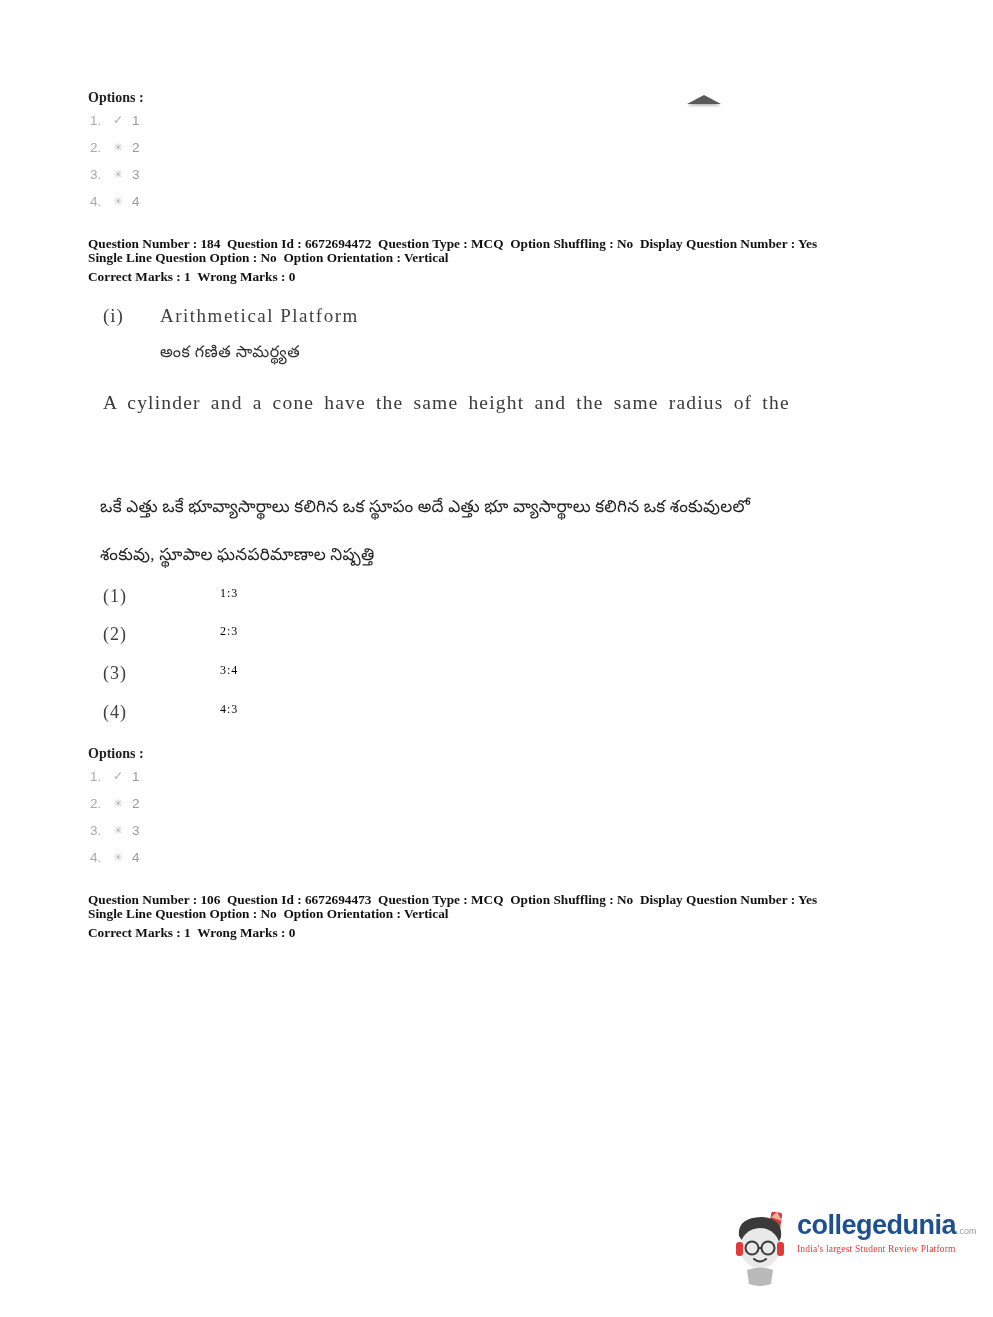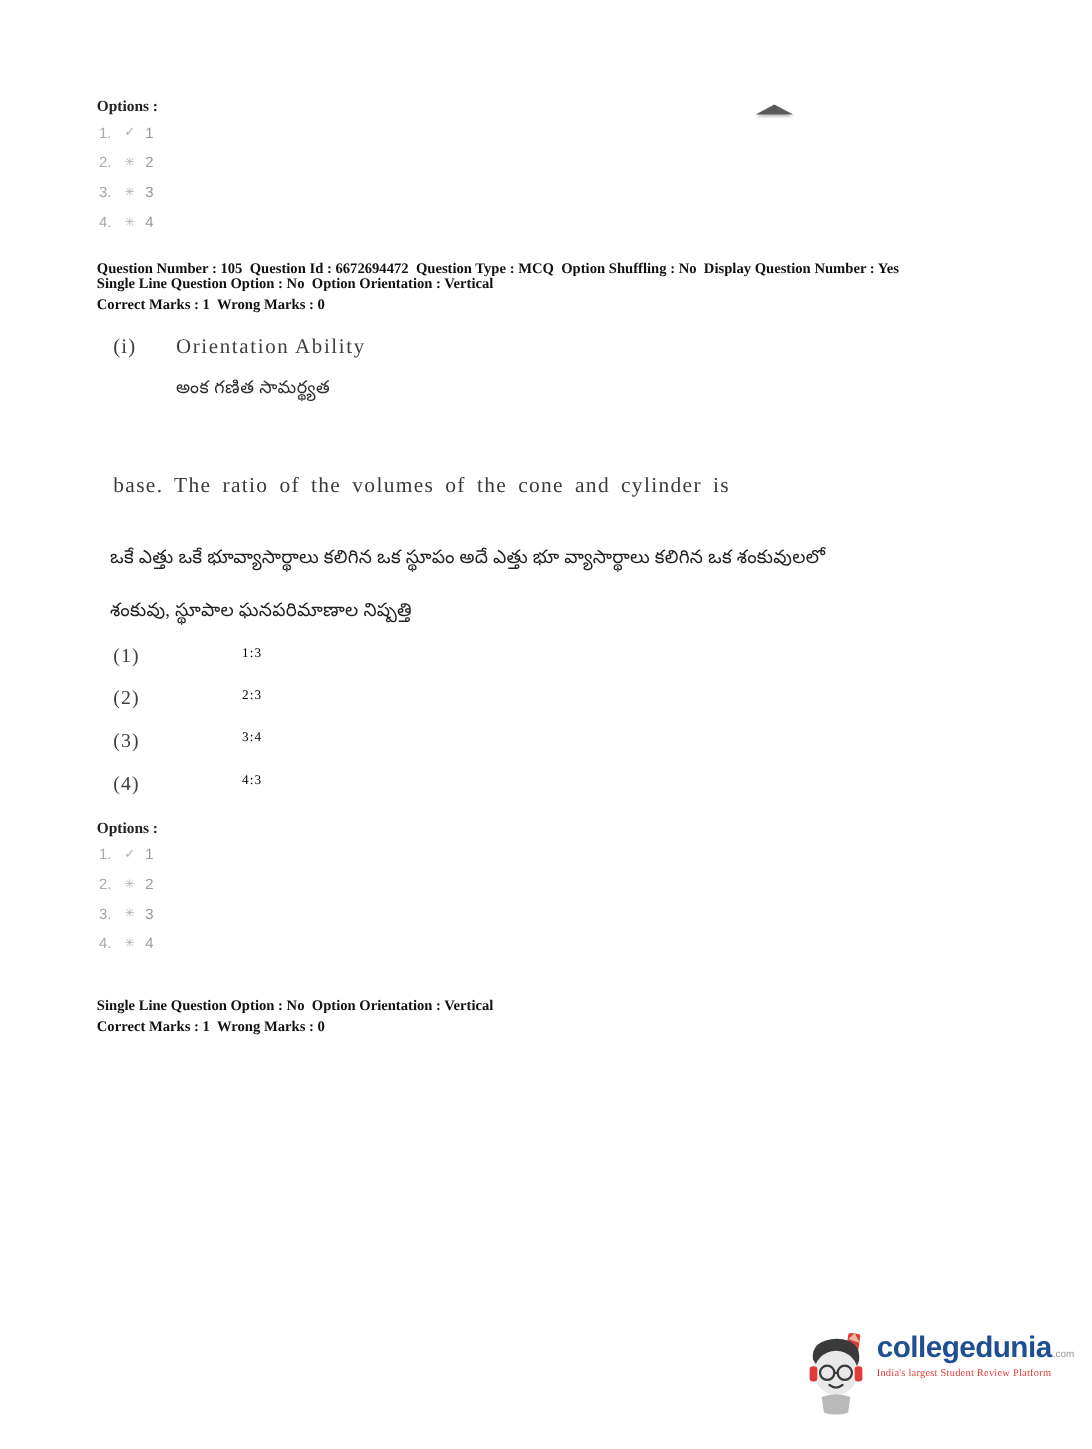--- a/index.html
+++ b/index.html
@@ -143,29 +143,29 @@
     </div>
     <div class="opt-row" style="margin-top:5px;">
       <span class="num">4.</span>
       <span class="glyph cross">✳</span>
       <span class="val">4</span>
     </div>
   </div>
 
   <div class="abs collapse-arrow" style="left:687px; top:95px;"></div>
 
-  <div class="abs meta" style="left:88px; top:237px; width:790px;">Question Number : 105  Question Id : 6672694472  Question Type : MCQ  Option Shuffling : No  Display Question Number : Yes</div>
+  <div class="abs meta" style="left:88px; top:237px; width:790px;">Question Number : 184  Question Id : 6672694472  Question Type : MCQ  Option Shuffling : No  Display Question Number : Yes</div>
   <div class="abs meta" style="left:88px; top:251px; width:790px;">Single Line Question Option : No  Option Orientation : Vertical</div>
   <div class="abs meta" style="left:88px; top:270px; width:790px;">Correct Marks : 1  Wrong Marks : 0</div>
 
   <div class="abs section-index" style="left:103px; top:305px;">(i)</div>
-  <div class="abs section-title" style="left:160px; top:305px;">Orientation Ability</div>
+  <div class="abs section-title" style="left:160px; top:305px;">Arithmetical Platform</div>
   <div class="abs telugu-sub" style="left:160px; top:343px;">అంక గణిత సామర్థ్యత</div>
 
-  <div class="abs q-en" style="left:103px; top:431px; width:700px;">base. The ratio of the volumes of the cone and cylinder is</div>
+  <div class="abs q-en" style="left:103px; top:392px; width:700px;">A cylinder and a cone have the same height and the same radius of the</div>
 
   <div class="abs q-te" style="left:100px; top:497px; width:720px;">ఒకే ఎత్తు ఒకే భూవ్యాసార్థాలు కలిగిన ఒక స్థూపం అదే ఎత్తు భూ వ్యాసార్థాలు కలిగిన ఒక శంకువులలో</div>
   <div class="abs q-te" style="left:100px; top:545px; width:720px;">శంకువు, స్థూపాల ఘనపరిమాణాల నిష్పత్తి</div>
 
   <div class="abs choice-label" style="left:103px; top:586px;">(1)</div>
   <div class="abs choice-val" style="left:220px; top:586px;">1:3</div>
 
   <div class="abs choice-label" style="left:103px; top:624px;">(2)</div>
   <div class="abs choice-val" style="left:220px; top:624px;">2:3</div>
 
@@ -193,20 +193,21 @@
       <span class="glyph cross">✳</span>
       <span class="val">3</span>
     </div>
     <div class="opt-row" style="margin-top:5px;">
       <span class="num">4.</span>
       <span class="glyph cross">✳</span>
       <span class="val">4</span>
     </div>
   </div>
 
+  <div class="abs meta" style="left:88px; top:893px; width:790px;">Question Number : 106  Question Id : 6672694473  Question Type : MCQ  Option Shuffling : No  Display Question Number : Yes</div>
   <div class="abs meta" style="left:88px; top:907px; width:790px;">Single Line Question Option : No  Option Orientation : Vertical</div>
   <div class="abs meta" style="left:88px; top:926px; width:790px;">Correct Marks : 1  Wrong Marks : 0</div>
 
   <div class="abs logo-wrap" style="left:733px; top:1210px;">
     <span>
       <svg width="56" height="78" viewBox="0 0 56 78">
 
         <rect x="36" y="2" width="11" height="34" rx="2" fill="#e03a3a" transform="rotate(8 41 19)"></rect>
         <polygon points="38,0 49,2 43,-6" fill="#e8b9a0" transform="translate(0,8) rotate(8 43 1)"></polygon>
 

